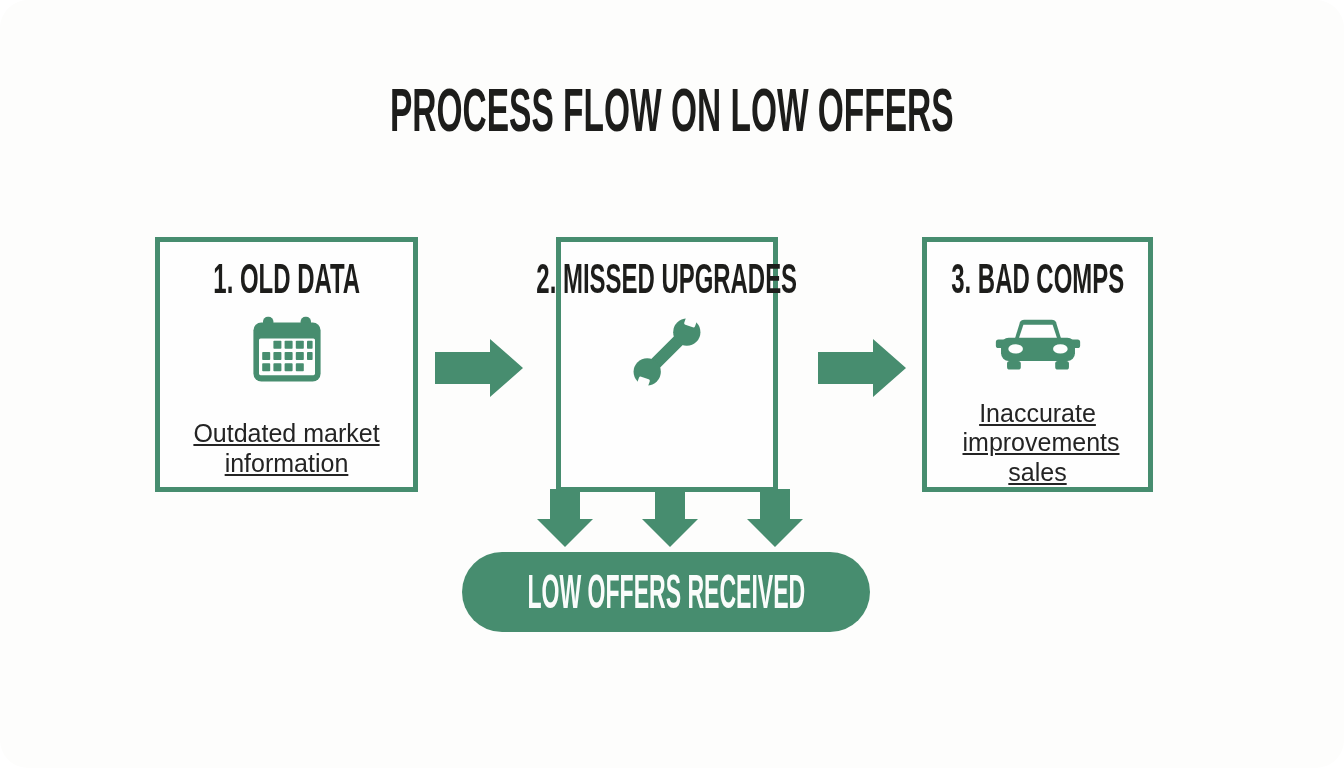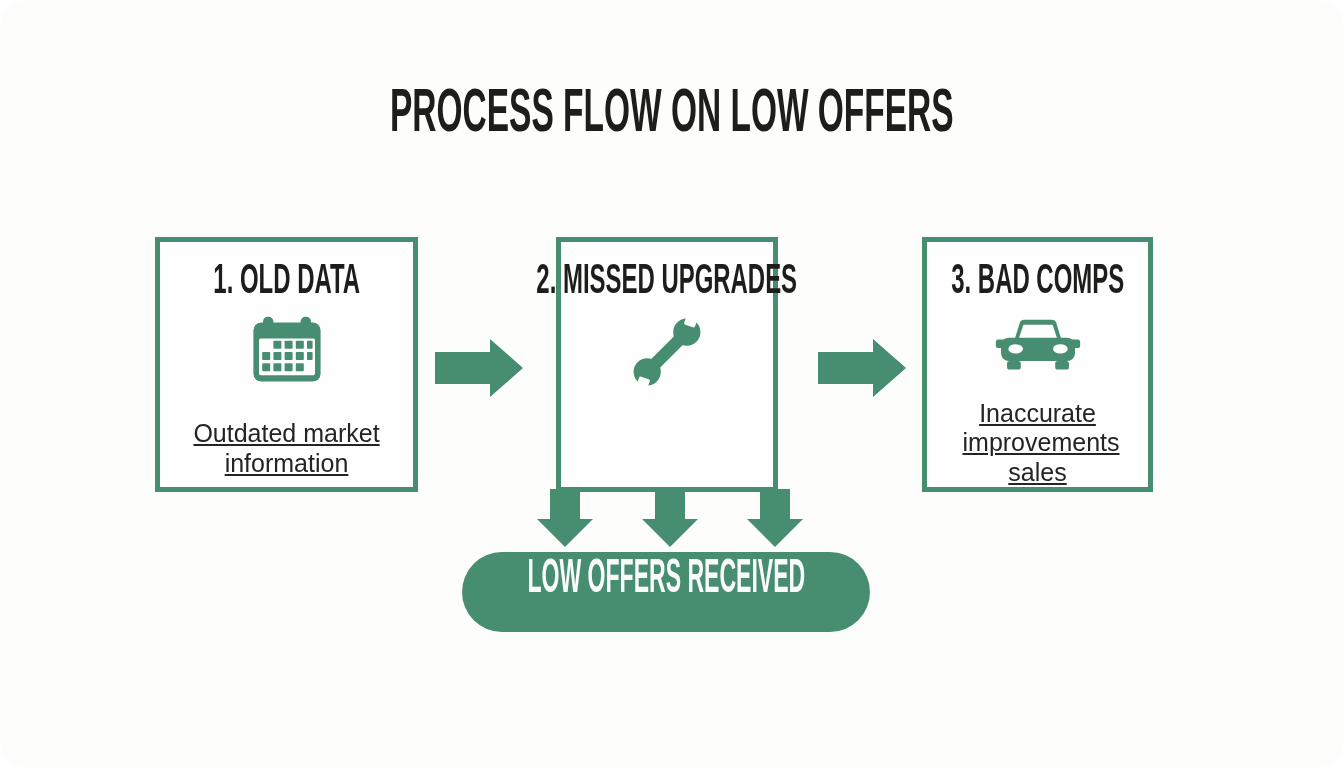--- a/index.html
+++ b/index.html
@@ -47,21 +47,21 @@
   }
   .desc.w1{max-width:200px;}
   .desc.w2{max-width:200px;}
   .desc.w3{max-width:150px;}
 
   .arrow{position:absolute;}
 
   .pill{
     position:absolute;left:462px;top:552px;width:408px;height:80px;
     background:#478d6f;border-radius:40px;
-    display:flex;justify-content:center;
+    display:flex;align-items:center;justify-content:center;
   }
   .pill-label{
     font-size:48px;line-height:48px;font-weight:bold;
     color:#fafcfb;
   }
 </style>
 </head>
 <body>
 
 <div class="stage">

